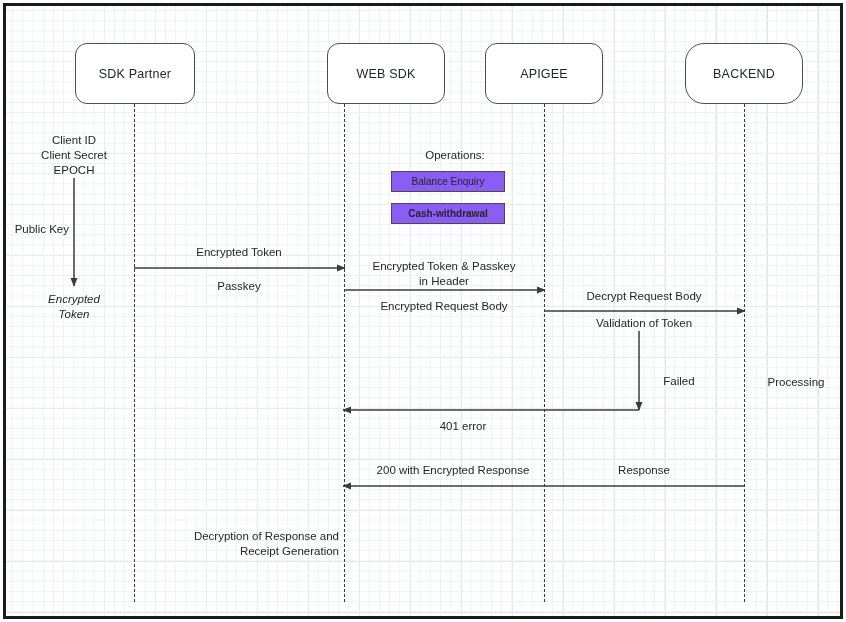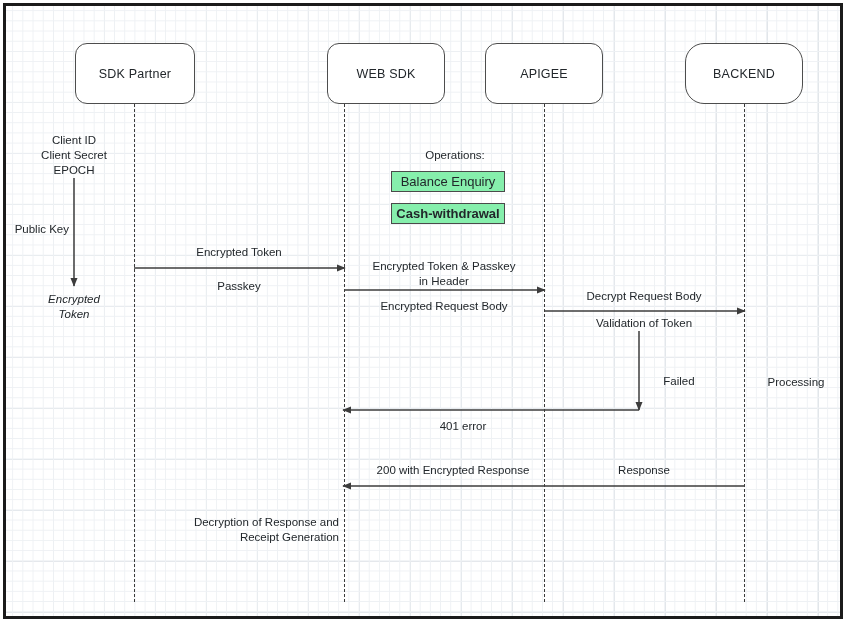--- a/index.html
+++ b/index.html
@@ -76,26 +76,26 @@
     line-height: 15px;
     white-space: pre;
   }
   .note.center { text-align: center; transform: translateX(-50%); }
   .note.right  { text-align: right; transform: translateX(-100%); }
   
   .op-box {
     position: absolute;
     box-sizing: border-box;
     border: 1.3px solid #4a4a4a;
-    background: #86efac;
+    background: #8b5cf6;
     display: flex;
     align-items: center;
     justify-content: center;
     color: #22272b;
-    font-size: 13px;
+    font-size: 10px;
   }
   svg.arrows {
     position: absolute;
     left: 0; top: 0;
     width: 846px;
     height: 622px;
     overflow: visible;
     pointer-events: none;
   }
 </style>
@@ -167,18 +167,18 @@
       <div class="note center" style="left:641px; top:313px;">Validation of Token</div>
 
       <div class="note center" style="left:676px; top:371px;">Failed</div>
       <div class="note center" style="left:793px; top:372px;">Processing</div>
 
       <div class="note center" style="left:460px; top:416px;">401 error</div>
 
       <div class="note center" style="left:450px; top:460px;">200 with Encrypted Response</div>
       <div class="note center" style="left:641px; top:460px;">Response</div>
 
-      <div class="note right" style="left:336px; top:512px;">Decryption of Response and
+      <div class="note right" style="left:336px; top:526px;">Decryption of Response and
 Receipt Generation</div>
 
     </div>
   </div>
 </div>
 
 </body></html>

